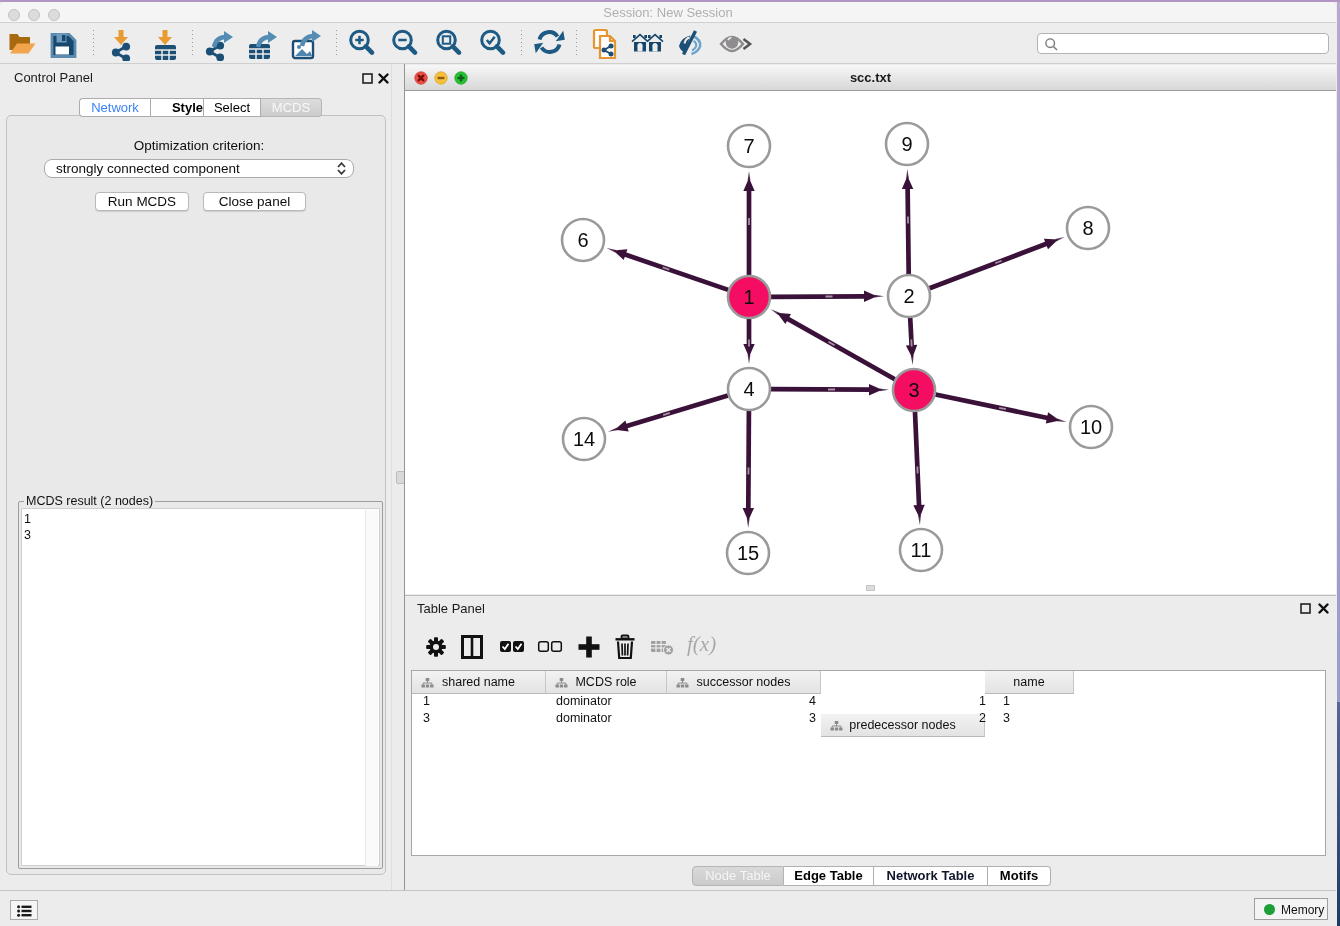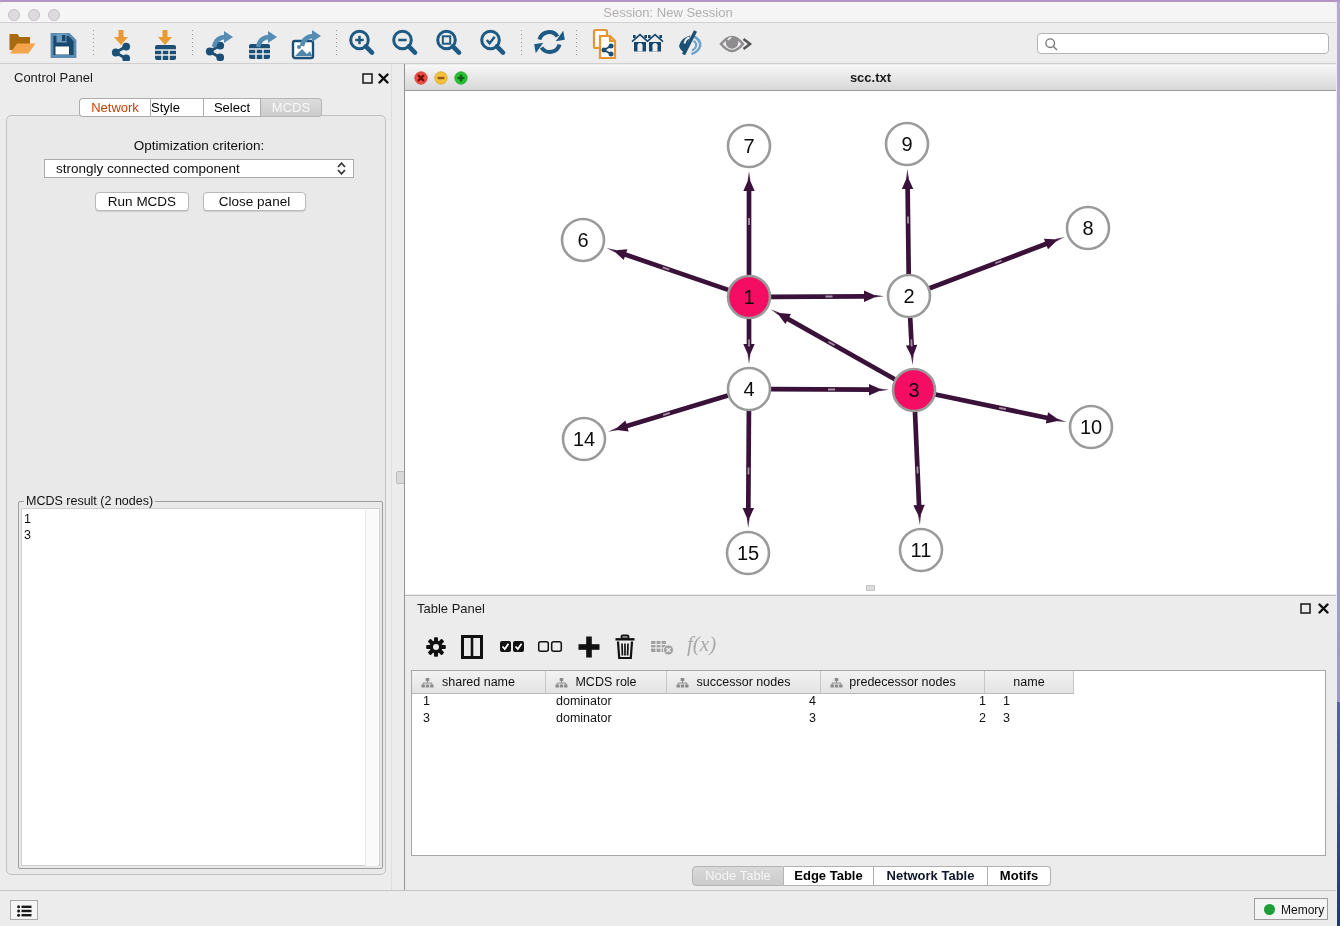--- a/index.html
+++ b/index.html
@@ -183,29 +183,29 @@
   <svg class="abs" style="left:378px;top:9px" width="11" height="11" viewBox="0 0 11 11">
       <g stroke="#111" stroke-width="2.4" stroke-linecap="round">
         <line x1="1.5" y1="1.5" x2="9.5" y2="9.5"></line>
         <line x1="9.5" y1="1.5" x2="1.5" y2="9.5"></line>
       </g>
     </svg>
 
   <div class="abs" style="left:6px;top:51px;width:380px;height:760px;background:#e9e9e9;border:1px solid #c2c2c2;border-radius:5px;"></div>
 
   <div class="abs" style="left:79px;top:34px;height:19px;display:flex;font-size:13px;">
-    <div style="width:71px;background:#fff;border:1px solid #acacac;border-right:none;border-radius:4px 0 0 4px;text-align:center;line-height:17px;color:#c2410c;">Network</div>
-    <div style="width:53px;background:#fff;border:1px solid #acacac;border-right:none;text-align:left;line-height:17px;color:#000;">Style</div>
+    <div style="width:71px;background:#fff;border:1px solid #acacac;border-right:none;border-radius:4px 0 0 4px;text-align:center;line-height:17px;color:#3b82f6;">Network</div>
+    <div style="width:53px;background:#fff;border:1px solid #acacac;border-right:none;text-align:right;line-height:17px;color:#000;font-weight:bold;">Style</div>
     <div style="width:58px;background:#fff;border:1px solid #acacac;text-align:center;line-height:17px;color:#000;">Select</div>
     <div style="width:61px;background:linear-gradient(#dcdcdc,#cccccc);border:1px solid #b5b5b5;border-left:none;border-radius:0 4px 4px 0;text-align:center;line-height:17px;color:#f8f8f8;">MCDS</div>
   </div>
 
   <div class="abs" style="left:0;top:74px;width:392px;text-align:center;font-size:13.5px;color:#0d0d0d;"><span style="margin-left:6px;">Optimization criterion:</span></div>
 
-  <div class="abs" style="left:44px;top:95px;width:310px;height:19px;background:#fff;border:1px solid #ababab;border-radius:0;">
+  <div class="abs" style="left:44px;top:95px;width:310px;height:19px;background:#fff;border:1px solid #ababab;border-radius:8px;">
     <div style="position:absolute;left:11px;top:0;line-height:17px;font-size:13.5px;color:#0d0d0d;">strongly connected component</div>
     <svg class="abs" style="right:6px;top:2px" width="11" height="13" viewBox="0 0 11 13">
         <g fill="none" stroke="#3a3a3a" stroke-width="1.8">
           <path d="M2 5 L5.5 1.2 L9 5"></path>
           <path d="M2 8 L5.5 11.8 L9 8"></path>
         </g>
       </svg>
   </div>
 
   <div class="abs" style="left:95px;top:128px;width:94px;height:19px;background:#fff;border:1px solid #b9b9b9;border-radius:4px;text-align:center;line-height:17px;font-size:13.5px;color:#0d0d0d;box-shadow:0 1px 1px rgba(0,0,0,0.12);">Run MCDS</div>
@@ -418,21 +418,21 @@
       <div class="hcell" style="width:154px;">
           <svg width="13" height="12" viewBox="0 0 13 12">
             <rect x="4.7" y="1" width="3.6" height="3" fill="#8a8a8a"></rect>
             <rect x="0.5" y="7.5" width="3.4" height="3" fill="#8a8a8a"></rect>
             <rect x="4.8" y="7.5" width="3.4" height="3" fill="#8a8a8a"></rect>
             <rect x="9.1" y="7.5" width="3.4" height="3" fill="#8a8a8a"></rect>
             <path d="M6.5 4 L6.5 6 M2.2 7.5 L2.2 6 L10.8 6 L10.8 7.5" fill="none" stroke="#8a8a8a" stroke-width="1"></path>
           </svg>
           <span>successor nodes</span>
         </div>
-      <div class="hcell" style="width:164px;">
+      <div class="hcell" style="width:164px;margin-top:43px;">
           <svg width="13" height="12" viewBox="0 0 13 12">
             <rect x="4.7" y="1" width="3.6" height="3" fill="#8a8a8a"></rect>
             <rect x="0.5" y="7.5" width="3.4" height="3" fill="#8a8a8a"></rect>
             <rect x="4.8" y="7.5" width="3.4" height="3" fill="#8a8a8a"></rect>
             <rect x="9.1" y="7.5" width="3.4" height="3" fill="#8a8a8a"></rect>
             <path d="M6.5 4 L6.5 6 M2.2 7.5 L2.2 6 L10.8 6 L10.8 7.5" fill="none" stroke="#8a8a8a" stroke-width="1"></path>
           </svg>
           <span>predecessor nodes</span>
         </div>
       <div class="hcell" style="width:89px;">

